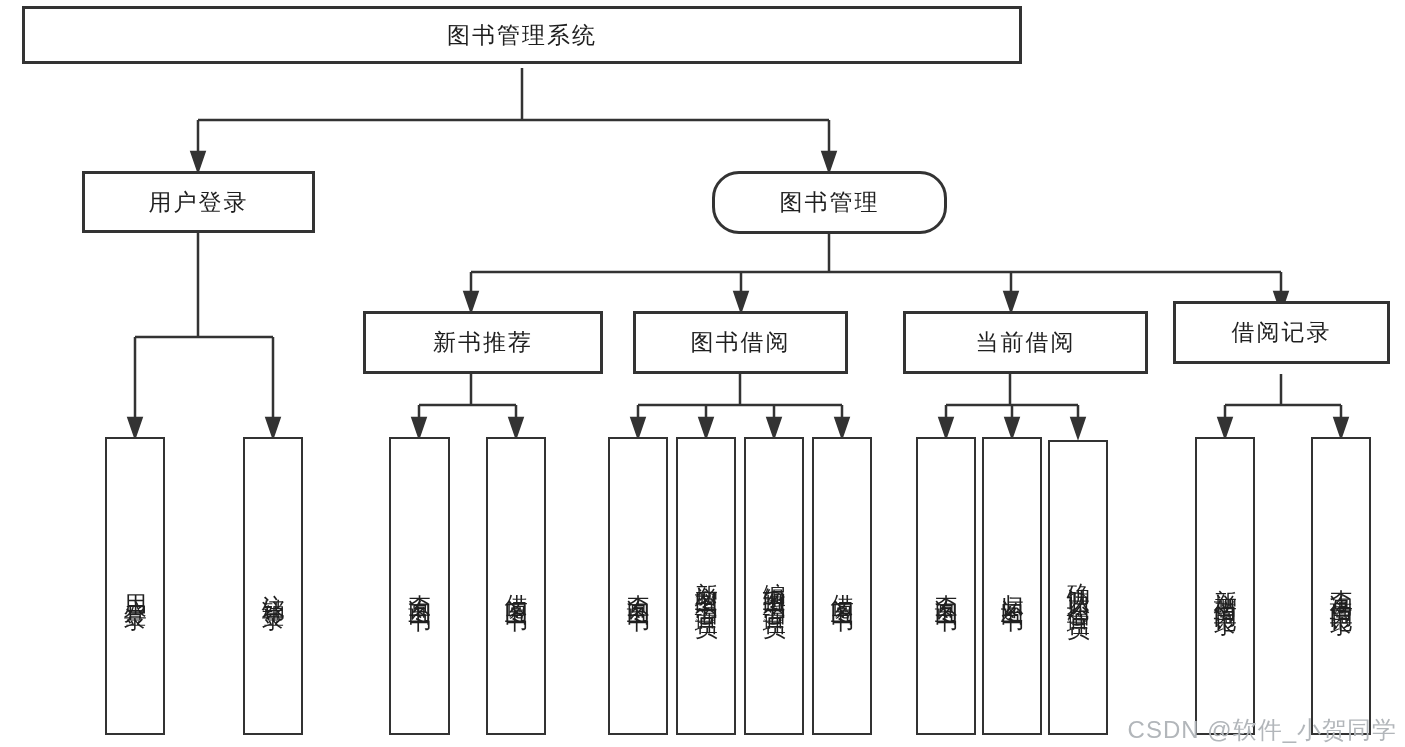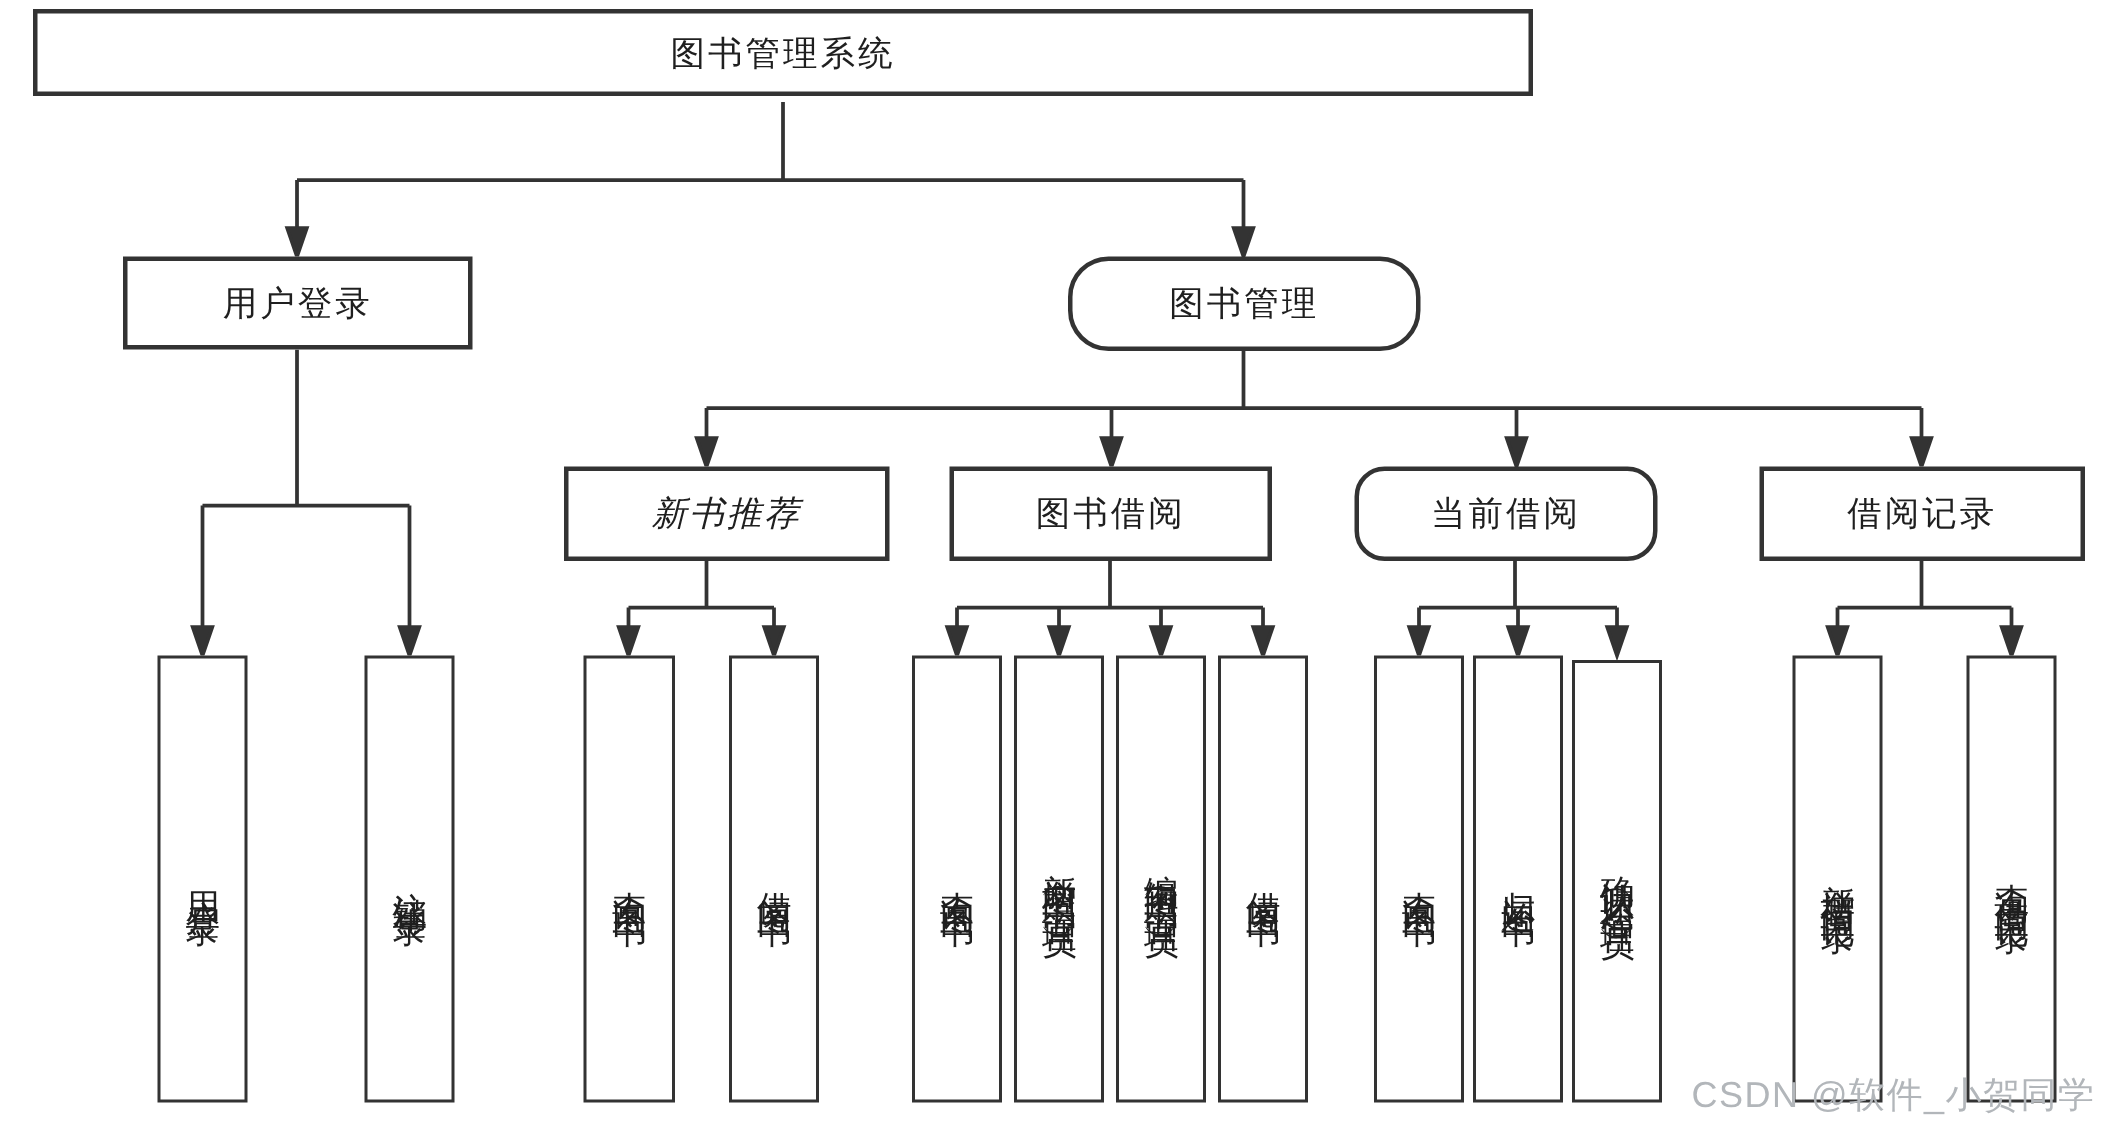--- a/index.html
+++ b/index.html
@@ -92,24 +92,24 @@
       <polygon points="1334.5,418 1347.5,418 1341,437"></polygon>
     </g>
   </g>
 </svg>
 
 <div class="hbox" style="left:22px; top:6px; width:1000px; height:58px;">图书管理系统</div>
 
 <div class="hbox" style="left:82px; top:171px; width:233px; height:62px;">用户登录</div>
 <div class="hbox" style="left:712px; top:171px; width:235px; height:63px;border-radius:27px;">图书管理</div>
 
-<div class="hbox" style="left:376px; top:311px; width:217px; height:63px;font-style:italic;">新书推荐</div>
+<div class="hbox" style="left:363px; top:311px; width:240px; height:63px;">新书推荐</div>
 <div class="hbox" style="left:633px; top:311px; width:215px; height:63px;text-align:right;">图书借阅</div>
-<div class="hbox" style="left:903px; top:311px; width:202px; height:63px;border-radius:20px;">当前借阅</div>
-<div class="hbox" style="left:1173px; top:311px; width:217px; height:63px;">借阅记录</div>
+<div class="hbox" style="left:903px; top:311px; width:245px; height:63px;">当前借阅</div>
+<div class="hbox" style="left:1173px; top:301px; width:217px; height:63px;">借阅记录</div>
 
 <div class="vbox" style="left:105px; top:437px; width:60px; height:298px;">用户登录</div>
 <div class="vbox" style="left:243px; top:437px; width:60px; height:298px;">注销登录</div>
 
 <div class="vbox" style="left:389px; top:437px; width:61px; height:298px;">查询图书</div>
 <div class="vbox" style="left:486px; top:437px; width:60px; height:298px;">借阅图书</div>
 
 <div class="vbox" style="left:608px; top:437px; width:60px; height:298px;">查询图书</div>
 <div class="vbox" style="left:676px; top:437px; width:60px; height:298px;">新增图书（管理员）</div>
 <div class="vbox" style="left:744px; top:437px; width:60px; height:298px;">编辑图书（管理员）</div>

